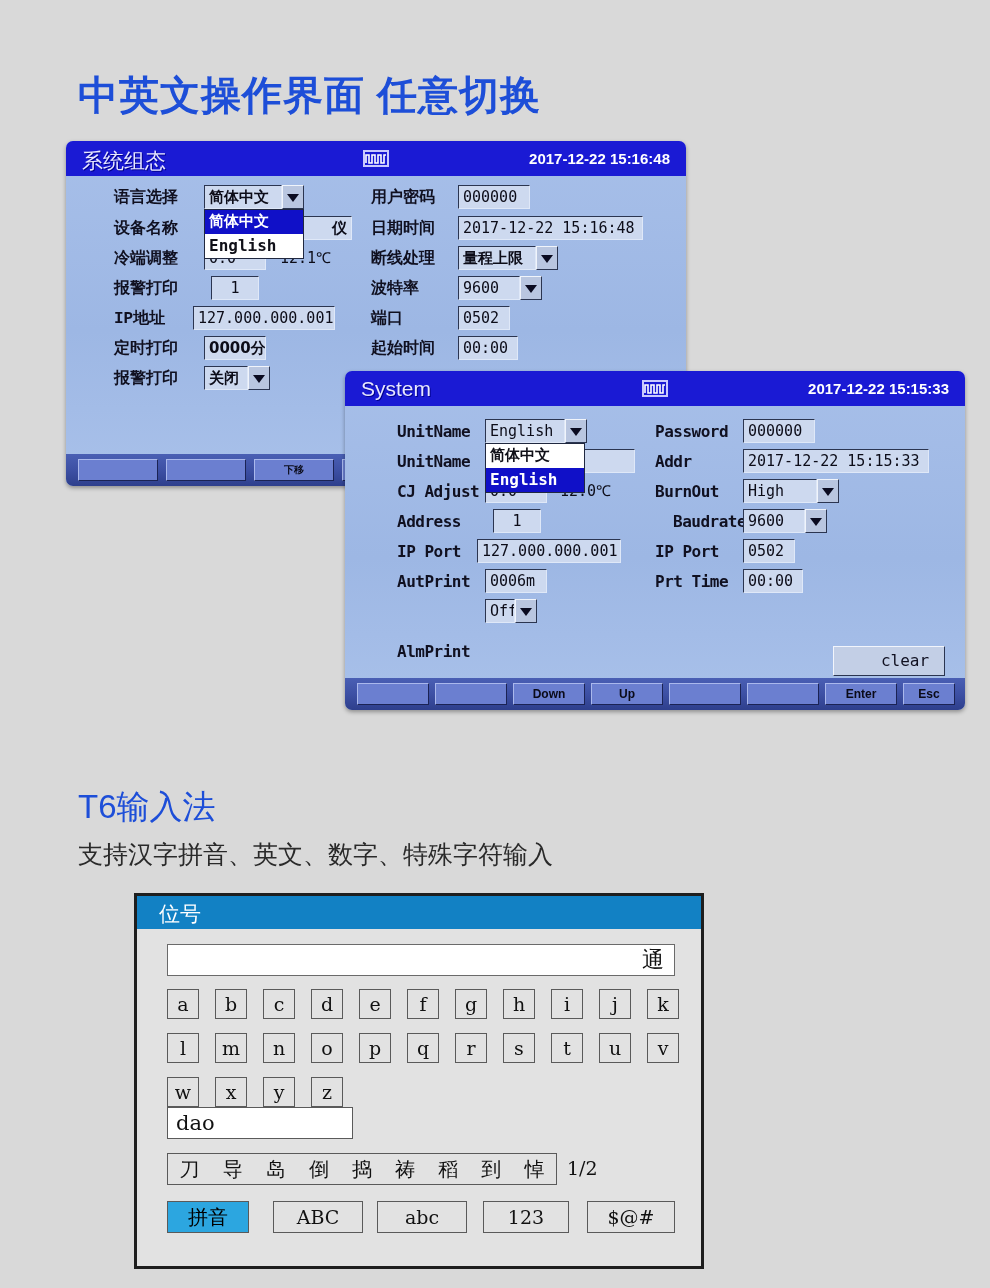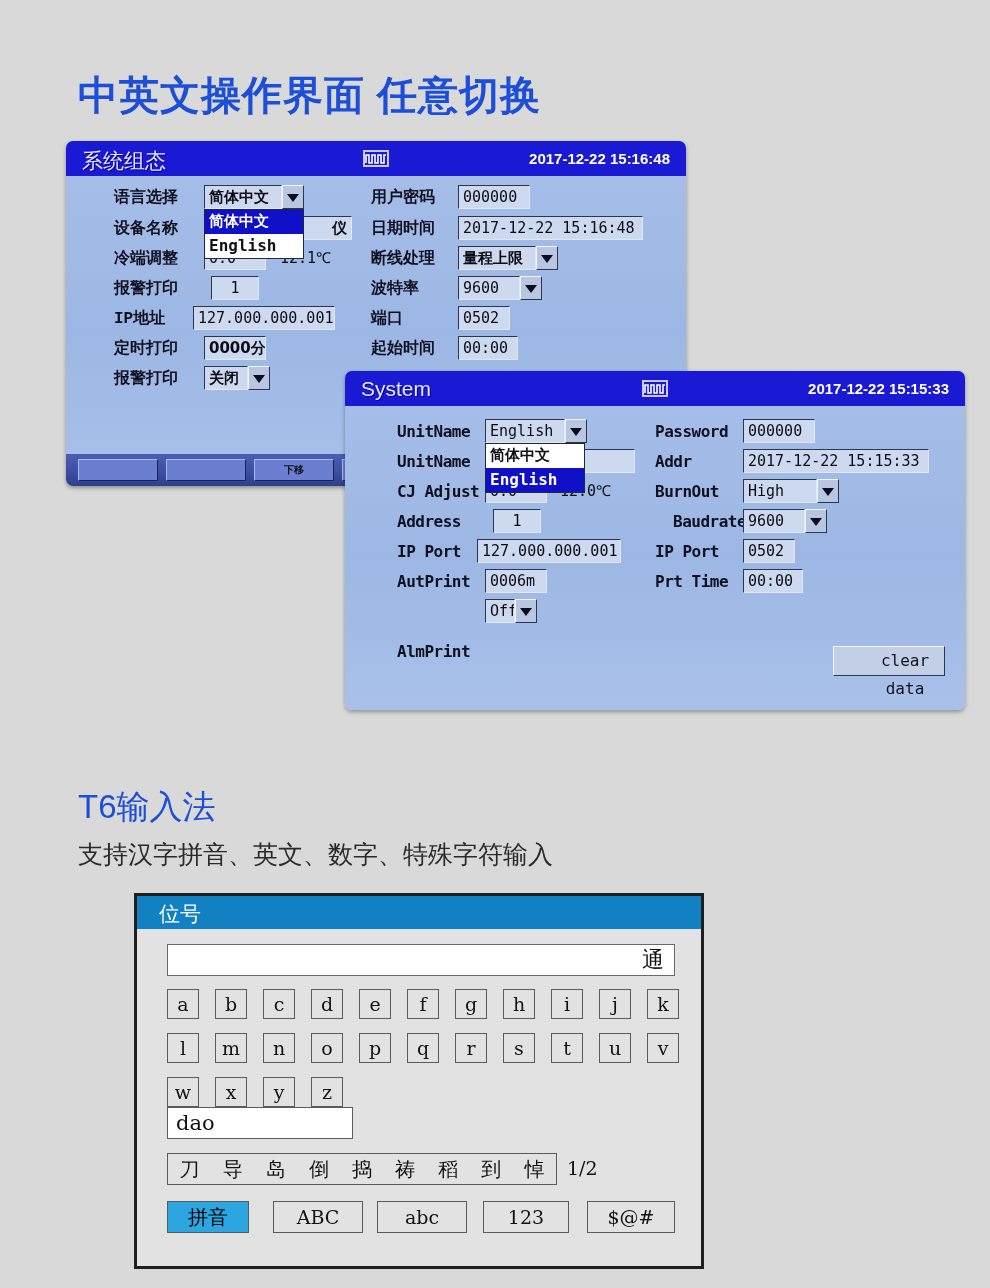--- a/index.html
+++ b/index.html
@@ -386,20 +386,30 @@
 
     <div class="lbl" style="left:310px;top:134px;">IP Port</div>
     <div class="fld" style="left:398px;top:133px;width:52px;">0502</div>
 
     <div class="lbl" style="left:310px;top:164px;">Prt Time</div>
     <div class="fld" style="left:398px;top:163px;width:60px;">00:00</div>
 
     <div class="clearbtn" style="left:488px;top:240px;width:112px;height:30px;">clear data</div>
   </div>
 
+  <div class="btnbar">
+    <div class="kbtn" style="left:12px;width:72px;"></div>
+    <div class="kbtn" style="left:90px;width:72px;"></div>
+    <div class="kbtn" style="left:168px;width:72px;">Down</div>
+    <div class="kbtn" style="left:246px;width:72px;">Up</div>
+    <div class="kbtn" style="left:324px;width:72px;"></div>
+    <div class="kbtn" style="left:402px;width:72px;"></div>
+    <div class="kbtn" style="left:480px;width:72px;">Enter</div>
+    <div class="kbtn" style="left:558px;width:52px;">Esc</div>
+  </div>
 </div>
 
 <div class="ime">
   <div class="ime-title">
     <span>位号</span>
   </div>
   <div class="ime-body">
     <div class="ime-display">通</div>
 
     <div class="keyrow" style="top:60px;">

